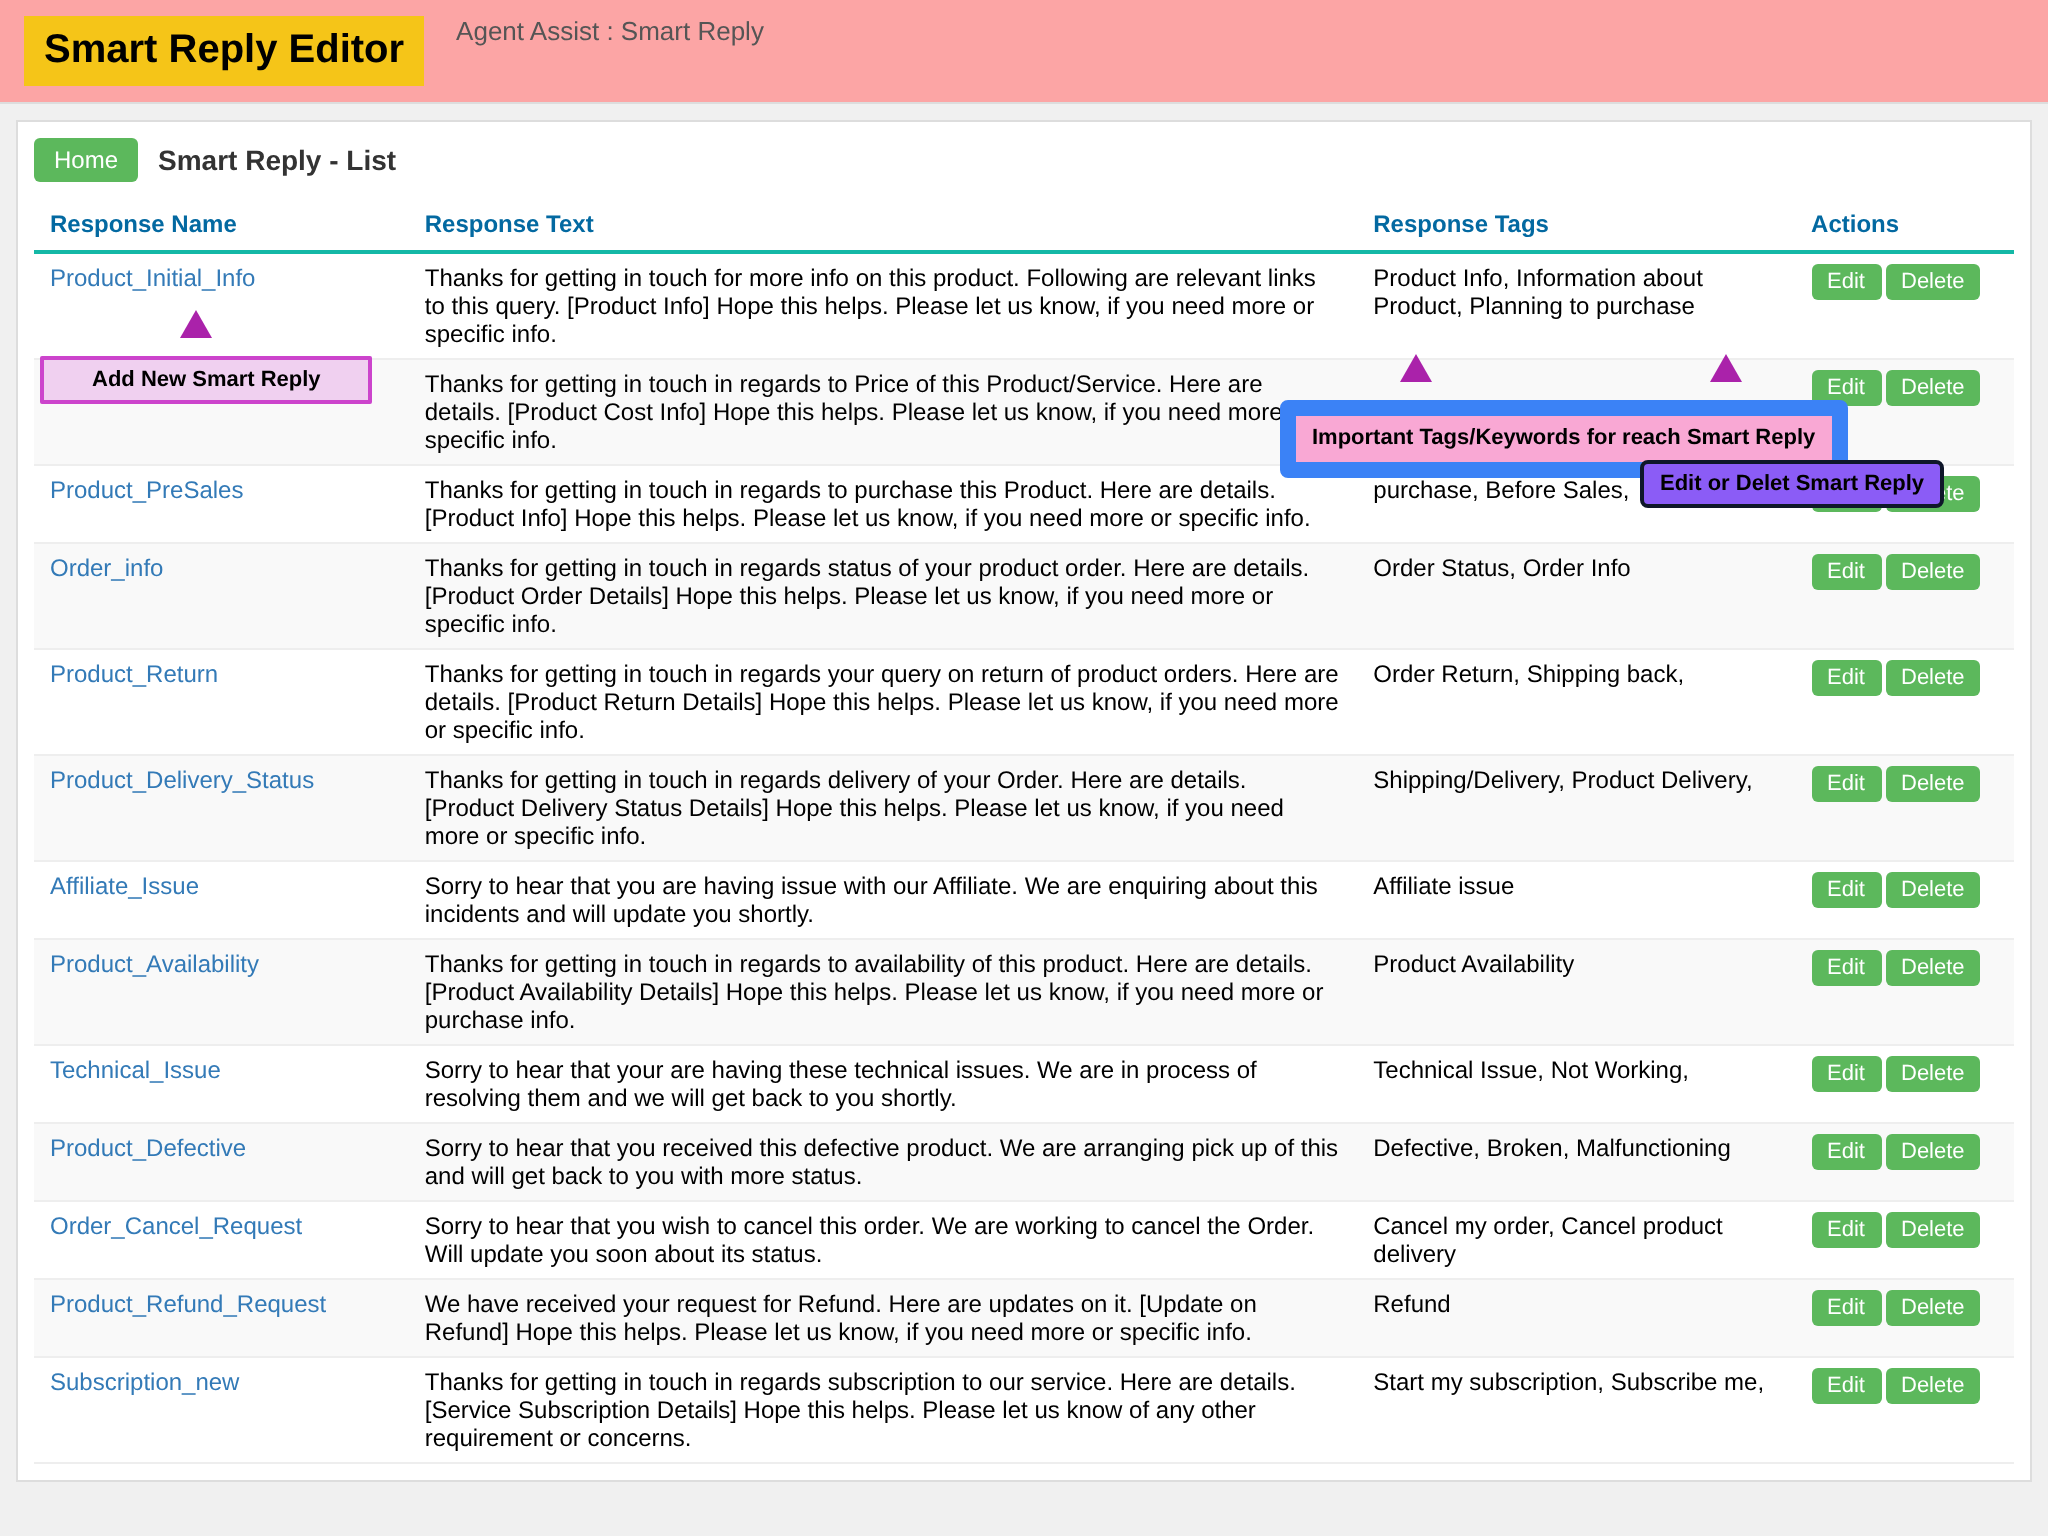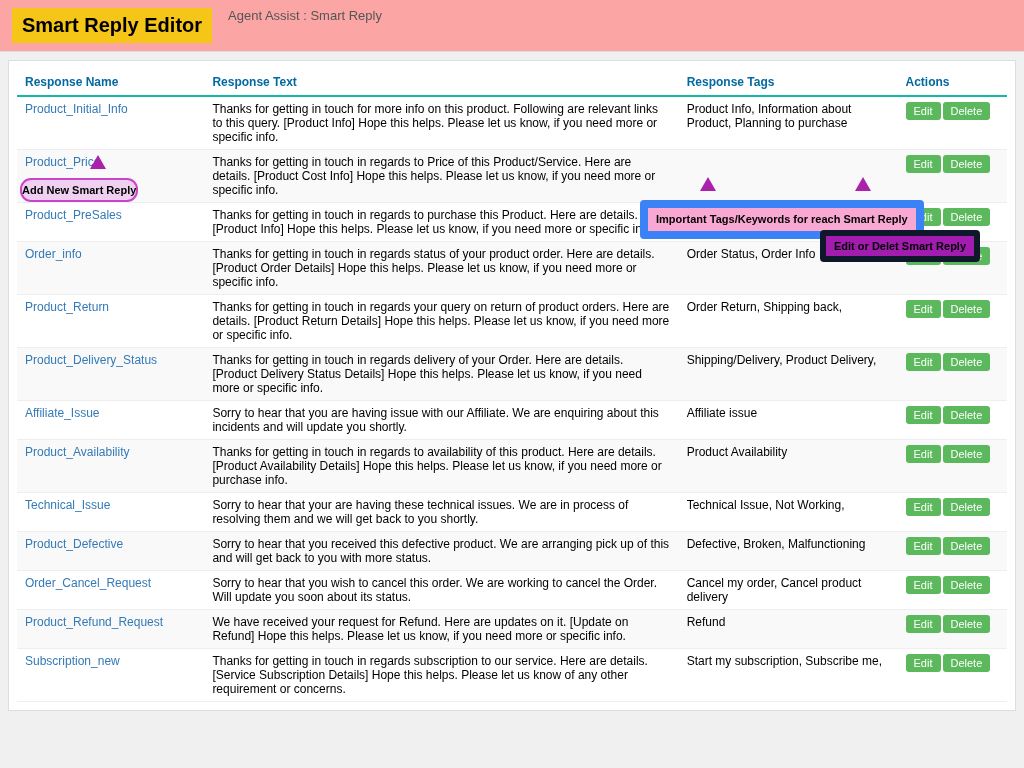--- a/index.html
+++ b/index.html
@@ -120,20 +120,24 @@
 
 <div id="outer-wrapper">
 
   <div id="header-bar">
     <div id="app-title-box">Smart Reply Editor</div>
     <span id="breadcrumb-text">Agent Assist : Smart Reply</span>
   </div>
 
   <div id="main-container">
 
+    <div id="top-bar">
+      <button class="home-btn">Home</button>
+      <span id="page-title-text">Smart Reply - List</span>
+    </div>
 
 
     <table>
       <thead>
         <tr>
           <th class="col-name">Response Name</th>
           <th class="col-text">Response Text</th>
           <th class="col-tags">Response Tags</th>
           <th class="col-actions">Actions</th>
         </tr>
@@ -223,22 +227,22 @@
 </div>
 
 <style>
   #outer-wrapper { position: relative; }
   .ann-add {
     position: absolute;
     top: 178px;
     left: 20px;
     background: #f0d0f0;
     border: 2px solid #cc44cc;
-    padding: 4px 0;
-    border-radius: 11px;
+    padding: 4px 24px;
+    border-radius: 1px;
     font-size: 11px;
     font-weight: bold;
     pointer-events: none;
     color: #000;
     white-space: nowrap;
   }
   .ann-tags {
     position: absolute;
     top: 200px;
     left: 640px;
@@ -250,22 +254,22 @@
     font-weight: bold;
     pointer-events: none;
     color: #000;
     text-align: center;
     line-height: 1.4;
   }
   .ann-editdel {
     position: absolute;
     top: 230px;
     left: 820px;
-    background: #a21caf;
-    border: 6px solid #0f172a;
+    background: #8b5cf6;
+    border: 2px solid #0f172a;
     padding: 4px 8px;
     border-radius: 4px;
     font-size: 11px;
     font-weight: bold;
     pointer-events: none;
     color: #000;
     white-space: nowrap;
   }
   
   .arr-add {

